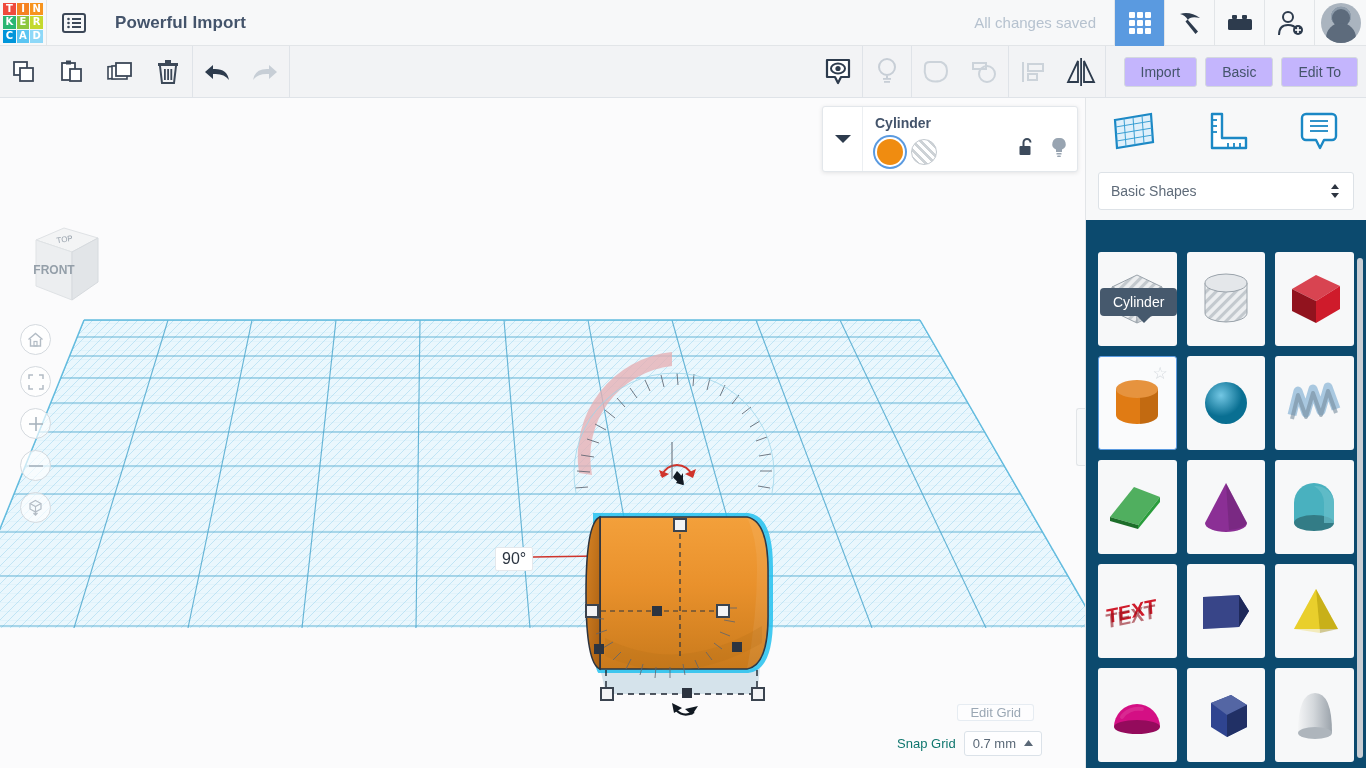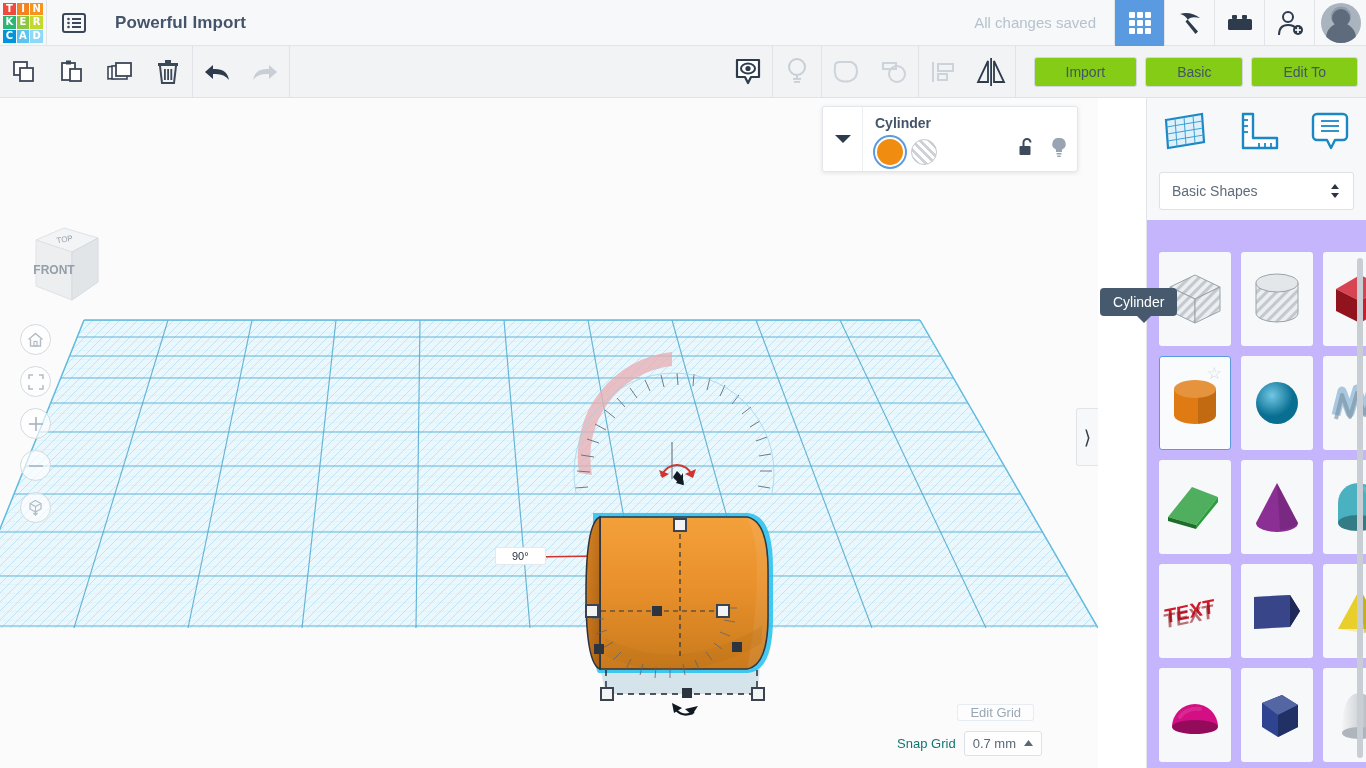--- a/index.html
+++ b/index.html
@@ -68,22 +68,22 @@
     position: absolute; top: 46px; left: 0; width: 1366px; height: 52px;
     background: #f2f3f5; border-bottom: 1px solid #dfe3e8;
     display: flex; align-items: center;
   }
   .tb-btn {
     width: 48px; height: 52px; display: flex; align-items: center; justify-content: center;
   }
   .tb-div { width: 1px; height: 52px; background: #dfe3e8; }
   .spacer { flex: 1 1 auto; }
   .txt-btn {
-    height: 30px; padding: 0 31px; border: 1px solid #d3d8de; border-radius: 3px;
-    background: #84cc16; color: #44546b; font-size: 14px;
+    height: 30px; padding: 0 16px; border: 1px solid #d3d8de; border-radius: 3px;
+    background: #c4b5fd; color: #44546b; font-size: 14px;
     display: flex; align-items: center; justify-content: center;
     margin-right: 8px;
   }
 
   
   .viewport {
     position: absolute; top: 98px; left: 0; width: 1098px; height: 670px;
     background: #fbfbfc; overflow: hidden;
   }
   .plane-svg { position:absolute; left:0; top:0; }
@@ -139,22 +139,22 @@
   .sw { width: 26px; height: 26px; border-radius: 50%; }
   .sw.solid { background: #f08c10; box-shadow: 0 0 0 2px #fff, 0 0 0 4px #5a9ae0; margin:2px;}
   .sw.hole {
     background: repeating-linear-gradient(45deg,#ffffff 0 3px,#cdd2d6 3px 6px);
     border: 1px solid #c3c9cf;
   }
   .sp-icons { position: absolute; right: 10px; bottom: 9px; display: flex; gap: 16px; }
 
   
   .sidebar {
-    position: absolute; top: 98px; right: 0; width: 220px; height: 670px;
-    background: #c4b5fd; border-left: 1px solid #e2e5e8;
+    position: absolute; top: 98px; right: 0; width: 281px; height: 670px;
+    background: #0c4a6e; border-left: 1px solid #e2e5e8;
   }
   .sb-tabs { display: flex; height: 66px; align-items: center; background: #f7f8f9; }
   .sb-tab { flex: 1; display: flex; align-items: center; justify-content: center; }
   .sb-select-wrap { padding: 8px 12px 10px 12px; background: #f7f8f9; }
   .sb-select {
     height: 38px; background: #fff; border: 1px solid #dde2e7; border-radius: 3px;
     display: flex; align-items: center; padding: 0 12px;
     font-size: 14px; color: #5f6b79;
   }
   .sb-select .val { flex: 1; }
@@ -182,21 +182,21 @@
     content:''; position:absolute; left: 36px; bottom: -7px;
     border-left: 8px solid transparent; border-right: 8px solid transparent;
     border-top: 8px solid #46596d;
   }
   .sb-scrollbar {
     position: absolute; right: 3px; top: 160px; width: 6px; height: 500px;
     background: #c9ced4; border-radius: 3px;
   }
   .angle-badge {
     position:absolute; background:#ffffff; border:1px solid #e4e8ec;
-    font-size: 11px; color:#2b3440; padding: 2px 16px; border-radius:2px;
+    font-size: 16px; color:#2b3440; padding: 2px 6px; border-radius:2px;
   }
 </style>
 </head>
 <body>
 
 <div id="app">
 
   <div class="header">
     <div class="logo" id="logo">
         <span style="background: rgb(239, 74, 60);">T</span>

